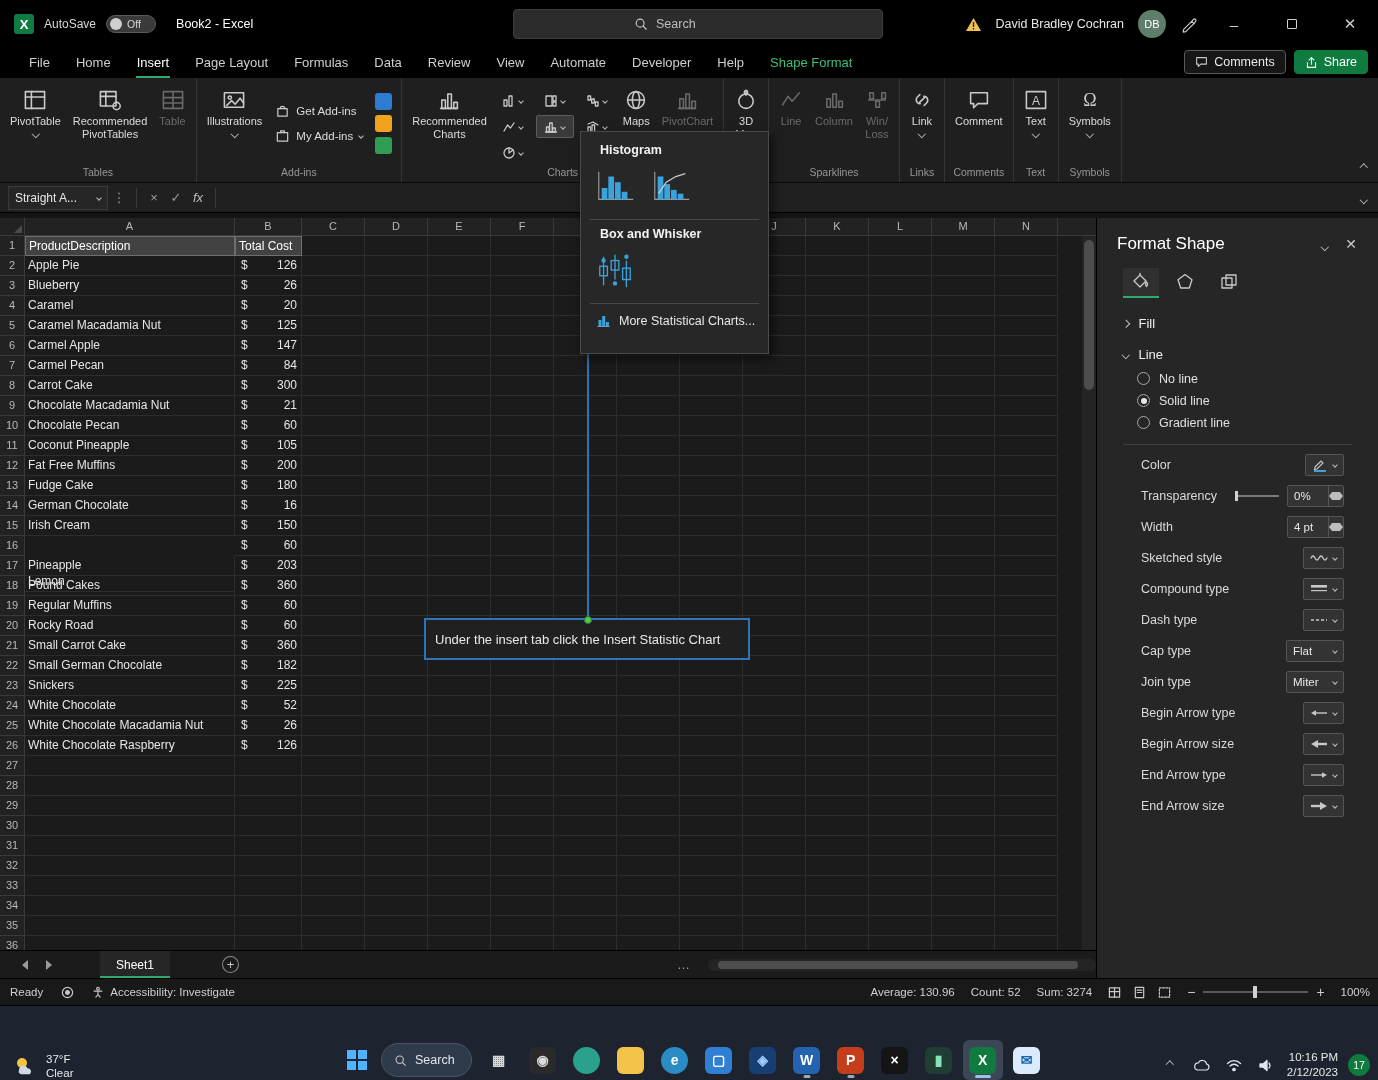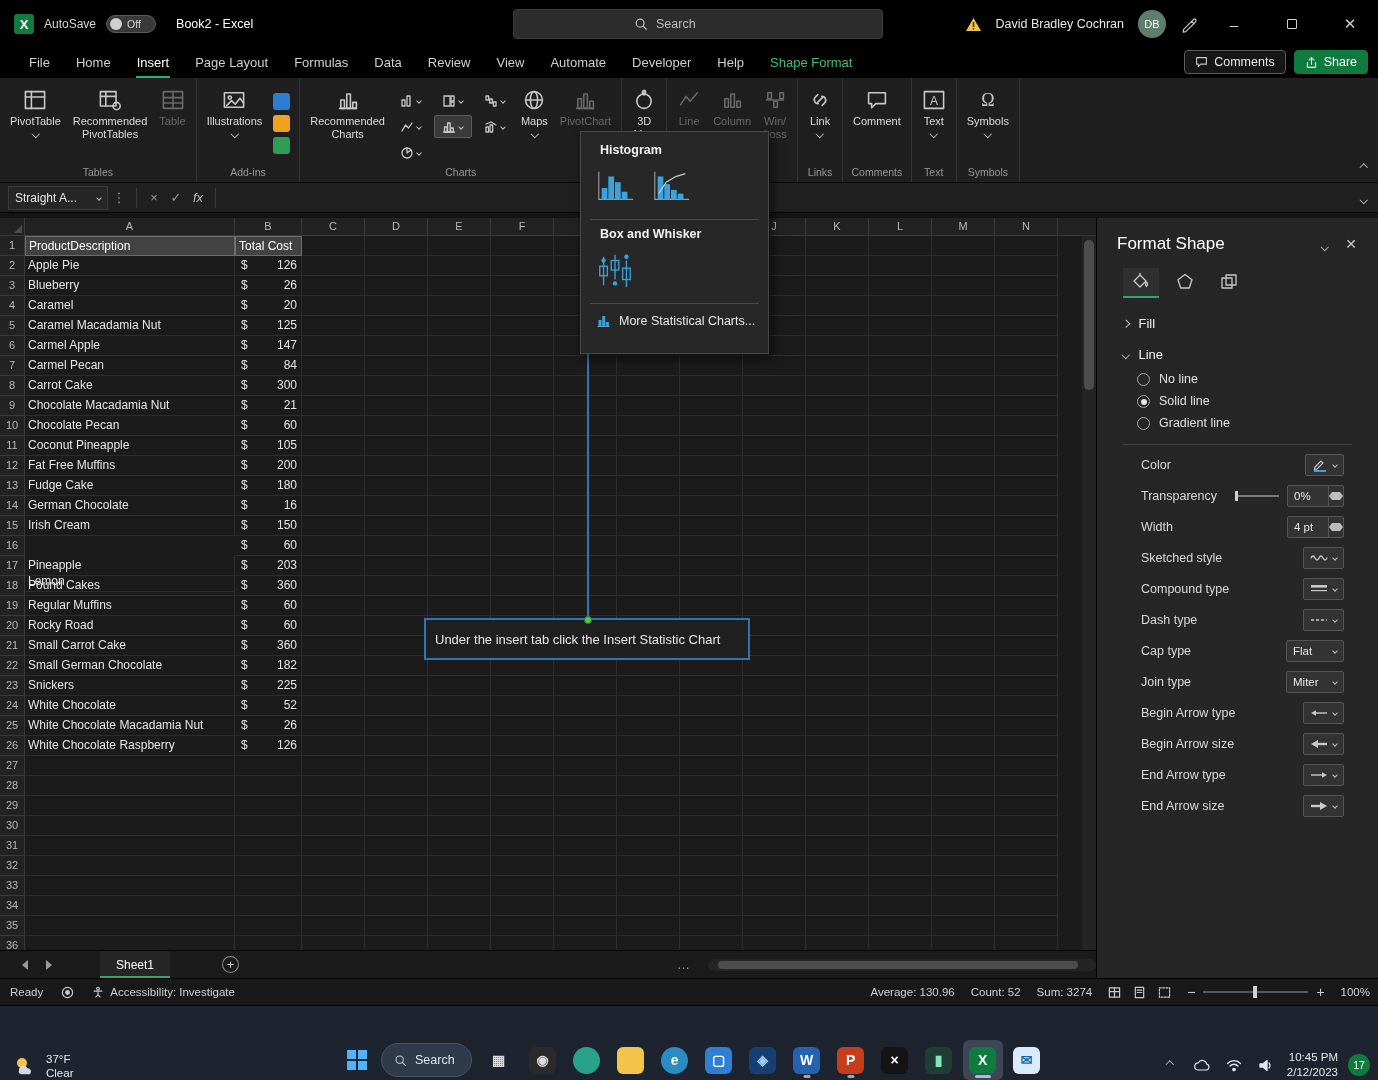--- a/index.html
+++ b/index.html
@@ -110,21 +110,21 @@
 
   
   .pane{position:absolute;top:218px;left:1096px;width:282px;height:760px;background:#262626;border-left:1px solid #000;overflow:hidden}
   .pane-hd{display:flex;align-items:center;padding:16px 14px 4px 20px}
   .pane-title{font-size:17px;color:#fff;flex:1}
   .pane-hd-ic{width:26px;text-align:center;color:#c9c9c9;cursor:pointer;font-size:14px}
   .pane-tabs{display:flex;gap:8px;padding:10px 0 8px 26px}
   .ptab{width:36px;height:30px;display:flex;align-items:center;justify-content:center;cursor:pointer;border-bottom:2.5px solid transparent}
   .ptab.sel{background:#303030;border-bottom-color:#2ea96f}
   .fp-sect{display:flex;align-items:center;gap:10px;padding:10px 0 6px 26px;font-size:13px;color:#f0f0f0;cursor:pointer}
-  .fp-radio{display:flex;align-items:flex-end;gap:9px;padding:4px 0 4px 40px;font-size:12.5px;color:#e0e0e0;cursor:pointer}
+  .fp-radio{display:flex;align-items:flex-start;gap:9px;padding:4px 0 4px 40px;font-size:12.5px;color:#e0e0e0;cursor:pointer}
   .rdot{width:13px;height:13px;border-radius:50%;border:1.4px solid #a8a8a8;position:relative}
   .rdot.sel::after{content:"";position:absolute;inset:2.5px;border-radius:50%;background:#e8e8e8}
   .fp-divider{height:1px;background:#3f3f3f;margin:10px 26px 4px}
   .fp-row{display:flex;align-items:center;height:31px;padding:0 34px 0 44px}
   .fp-label{flex:1;font-size:12.5px;color:#dadada;white-space:nowrap}
   .fp-btn{display:flex;align-items:center;gap:5px;height:22px;padding:0 6px;background:#333;border:1px solid #555;border-radius:2px;cursor:pointer}
   .fp-spin{display:flex;align-items:center;height:22px;background:#333;border:1px solid #555;border-radius:2px;cursor:pointer}
   .spin-val{width:40px;font-size:11.5px;color:#e8e8e8;padding-left:6px}
   .spin-arrows{display:flex;flex-direction:column;border-left:1px solid #555}
   .spin-arrows span{width:14px;height:10px;display:flex;align-items:center;justify-content:center}
@@ -278,20 +278,37 @@
     <div class="rgroup">
       <div class="rbtns">
         <div class="bigbtn">
           <svg class="svgic" width="24" height="24" viewBox="0 0 20 20">
               <rect x="2" y="4" width="16" height="12"></rect>
               <circle cx="6.5" cy="8" r="1.4"></circle>
               <path d="M4 14.5 l4 -4 3 3 4 -5 3 4"></path>
             </svg>
           <span class="lbl">Illustrations</span>
             <span class="cv"></span>
+        </div>
+        <div class="addin-col">
+          <div class="addin-row">
+            <svg class="svgic" width="15" height="15" viewBox="0 0 16 16">
+                <rect x="3" y="6" width="10" height="8"></rect>
+                <path d="M5.5 6 a2.5 2.5 0 0 1 5 0"></path>
+              </svg>
+            <span>Get Add-ins</span>
+          </div>
+          <div class="addin-row">
+            <svg class="svgic" width="15" height="15" viewBox="0 0 16 16">
+                <rect x="2.5" y="5" width="11" height="9"></rect>
+                <path d="M6 5 V3 h4 v2"></path>
+              </svg>
+            <span>My Add-ins</span>
+              <span class="cv sm"></span>
+          </div>
         </div>
         <div class="mini-addins">
           <span class="mini-tile" style="background:#2b7cd3"></span>
           <span class="mini-tile" style="background:#f0a11e"></span>
           <span class="mini-tile" style="background:#2e9e54"></span>
         </div>
       </div>
       <div class="rlabel">Add-ins</div>
     </div>
 
@@ -1614,20 +1631,20 @@
             <circle cx="8" cy="10.5" r="1.2" fill="#dfe6ee"></circle>
           </svg>
       </span>
       <span class="tray-ic">
         <svg class="svgic" width="16" height="13" viewBox="0 0 16 13" style="stroke:#dfe6ee">
             <path d="M2 5 h3 l4 -3.5 v10 L5 8 H2 z" fill="#dfe6ee"></path>
             <path d="M11 4 a4 4 0 0 1 0 5"></path>
           </svg>
       </span>
       <span class="clock">
-        <span>10:45 PM</span><br>
+        <span>10:16 PM</span><br>
         <span>2/12/2023</span>
       </span>
       <span class="badge">17</span>
     </div>
   </div>
 
 </div>
 
 </body></html>

